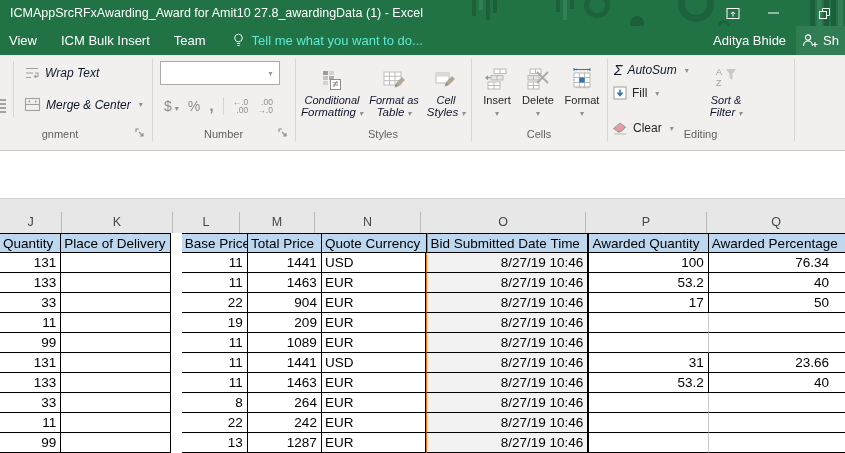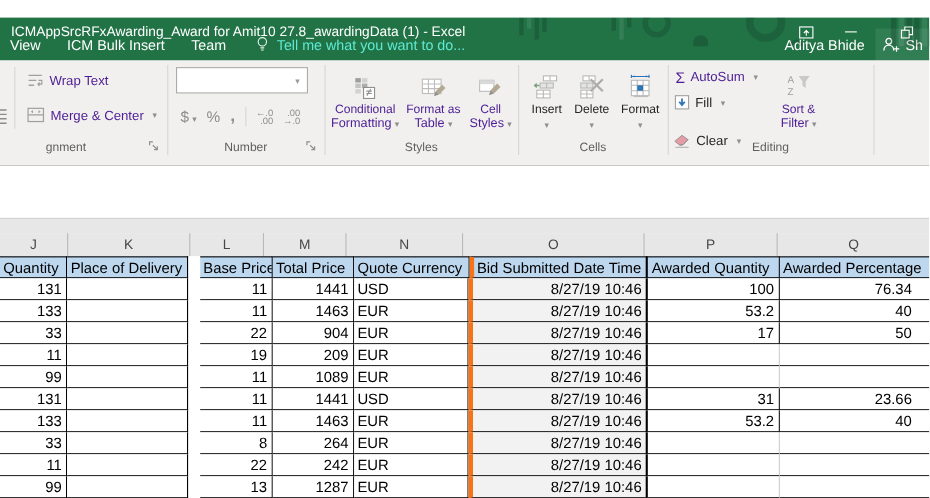--- a/index.html
+++ b/index.html
@@ -1,21 +1,21 @@
 <!DOCTYPE html>
 <html><head>
 <meta charset="utf-8">
 <style>
   * { margin:0; padding:0; box-sizing:border-box; }
   html,body { width:845px; height:453px; overflow:hidden; }
   body { font-family:"Liberation Sans", sans-serif; }
   .app { position:relative; width:845px; height:453px; background:#fff; overflow:hidden; }
 
   
-  .titlebar { position:absolute; left:0; top:0; width:845px; height:26px; background:#217346; overflow:hidden;margin-top:16px; }
+  .titlebar { position:absolute; left:0; top:0; width:845px; height:26px; background:#217346; overflow:hidden; }
   .tb-title { position:absolute; left:10px; top:0; line-height:26px; font-size:12.5px; color:#fff; white-space:nowrap; z-index:2; }
   .art { position:absolute; z-index:1; }
   .art-bar { background:rgba(0,0,0,0.16); width:4px; top:0; }
   .art-bar.light { background:rgba(255,255,255,0.09); }
   .art-ring { border-radius:50%; border:5px solid rgba(0,0,0,0.14); }
   .art-dot { border-radius:50%; background:rgba(0,0,0,0.18); }
   .win-controls { position:absolute; right:0; top:0; height:26px; display:flex; z-index:3; }
   .win-btn { width:34px; height:26px; display:flex; align-items:center; justify-content:center; }
 
   
@@ -26,21 +26,21 @@
   .user { margin-left:auto; white-space:nowrap; }
   .share-btn { margin-left:10px; height:29px; display:flex; align-items:center; gap:4px; padding:0 6px; background:rgba(255,255,255,0.08); white-space:nowrap; }
 
   
   .ribbon { position:absolute; left:0; top:55px; width:845px; height:96px; background:#f1f0ee; border-bottom:1px solid #c9c7c5; }
   .rg { position:absolute; top:0; height:95px; }
   .rdiv { position:absolute; top:4px; height:82px; width:1px; background:#d8d6d3; }
   .rfoot { position:absolute; top:73px; left:0; right:0; text-align:center; font-size:11px; color:#5f5f5f; }
   .launcher { position:absolute; top:73px; }
   .smrow { position:absolute; display:flex; align-items:center; gap:5px; font-size:12px; }
-  .gray { color:#4c1d95; }
+  .gray { color:#0f172a;font-style:italic; }
   .dark { color:#262626; }
   .dd::after { content:"▾"; font-size:8px; color:#8f8f8f; margin-left:3px; }
   .combo { position:absolute; left:8px; top:6px; width:120px; height:24px; background:#fff; border:1px solid #ababab; display:flex; }
   .combo-text { flex:1; }
   .combo-arrow { width:17px; display:flex; align-items:center; justify-content:center; color:#9a9a9a; font-size:8px; }
   .numsym { font-size:14px; color:#8e8e8e; }
   .comma { font-size:16px; font-weight:bold; color:#8e8e8e; }
   .dec { font-size:8.5px; line-height:8px; color:#8e8e8e; text-align:right; white-space:pre; }
   .minidiv { width:1px; height:18px; background:#d8d6d3; }
   .bigbtn { position:absolute; top:0; height:72px; text-align:center; }
@@ -63,21 +63,21 @@
   .grid { position:absolute; left:0; top:233px; width:845px; height:220px; background:#fff; }
   .row { display:flex; height:20px; }
   .cell { height:20px; line-height:19px; font-size:13.5px; color:#000; background:#fff;
           border-right:1px solid #000; border-bottom:1px solid #000;
           overflow:hidden; white-space:nowrap; }
   .c0 { width:62px;  text-align:right; padding-right:4px; }
   .c1 { width:111px; text-align:left;  padding-left:3px; }
   .c2 { width:67px;  text-align:right; padding-right:4px;margin-left:11px; }
   .c3 { width:75px;  text-align:right; padding-right:4px; }
   .c4 { width:106px; text-align:left;  padding-left:3px; }
-  .c5 { width:165px; text-align:right; padding-right:4px; background:#f2f2f2; border-left:4px solid #f97316; border-right:2px solid #000; }
+  .c5 { width:165px; text-align:right; padding-right:4px; background:#f2f2f2; border-left:1px solid #f97316; border-right:2px solid #000; }
   .c6 { width:121px; text-align:right; padding-right:4px; }
   .c7 { width:138px; text-align:right; padding-right:16px; border-right:none; }
   .hdr .cell { background:#bdd7ee; border-top:1px solid #000; text-align:left; padding-left:3px; padding-right:0; }
   .hdr .c5 { background:#bdd7ee; }
   .cell.soft { border-right-color:#c9c9c9; }
 
   svg { display:block; }
 </style>
 </head>
 <body>

